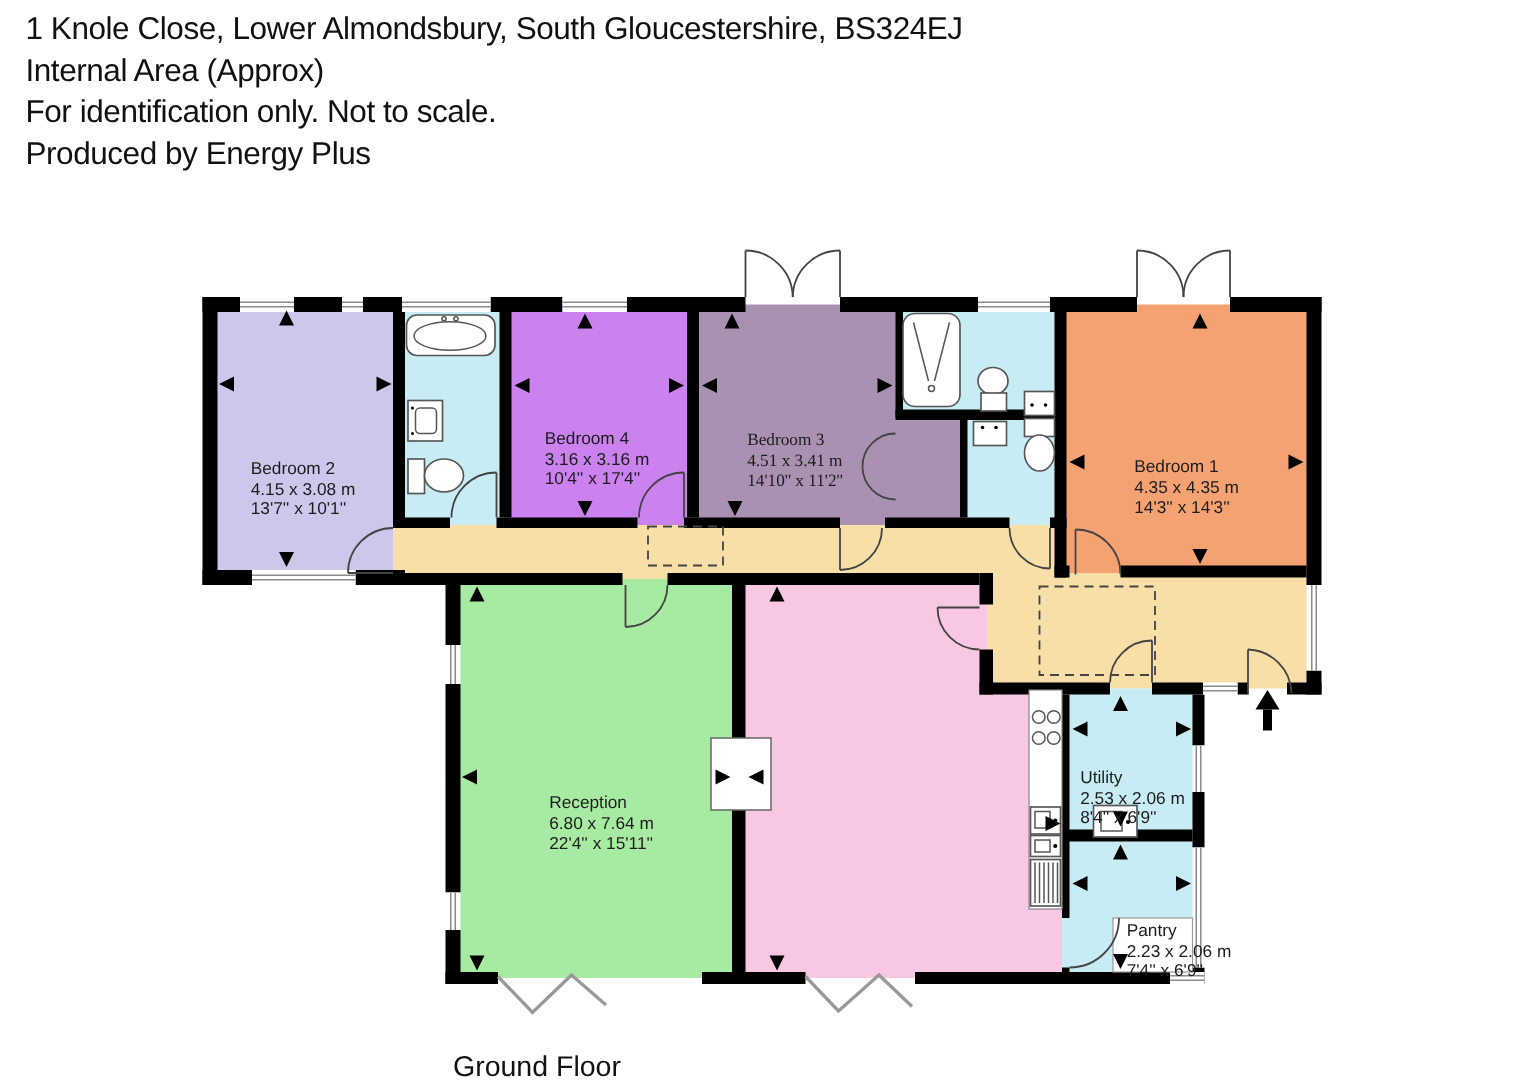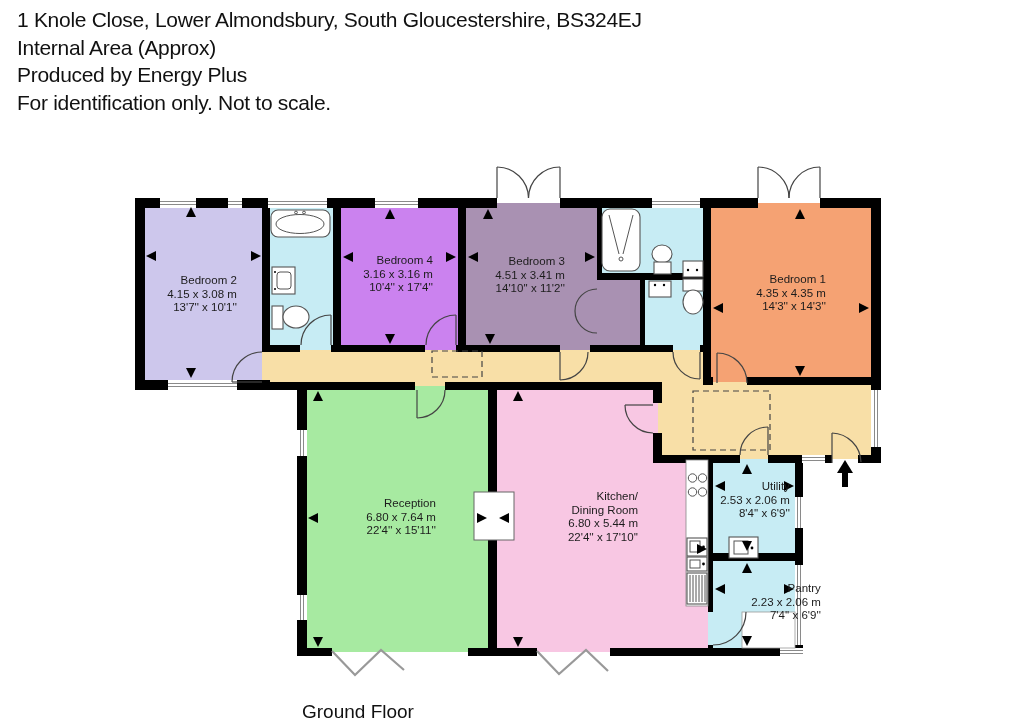--- a/index.html
+++ b/index.html
@@ -2,43 +2,43 @@
 <html><head>
 <meta charset="utf-8">
 <style>
   html,body{margin:0;padding:0;background:#fff;}
   .canvas{position:relative;width:1020px;height:721px;background:#ffffff;overflow:hidden;
           font-family:"Liberation Sans", sans-serif;}
   .header{position:absolute;left:17px;top:6px;color:#111;font-size:21px;line-height:27.5px;
           letter-spacing:-0.3px;white-space:nowrap;}
   .floor-label{position:absolute;left:302px;top:701px;color:#111;font-size:19px;}
   .plan-svg{position:absolute;left:0;top:0;}
-  .room-label{position:absolute;transform:translate(-50%,-50%);text-align:right;
-              font-size:11.5px;line-height:13.5px;color:#1c1c1c;white-space:nowrap;}
+  .room-label{position:absolute;transform:translate(-50%,-50%);text-align:left;
+              font-size:11.5px;line-height:13.5px;color:#1c1c1c;white-space:nowrap;margin-top:33px;}
   .wall{fill:#000;}
   .win{fill:#fff;}
   .winline{stroke:#8a8a8a;stroke-width:1;}
   .door{fill:none;stroke:#444;stroke-width:1.2;}
   .leaf{stroke:#444;stroke-width:1.2;}
   .fix{fill:#fff;stroke:#555;stroke-width:1.1;}
   .fixthin{fill:none;stroke:#555;stroke-width:1;}
   .dash{fill:none;stroke:#444;stroke-width:1.2;stroke-dasharray:6 4;}
   .arrow{fill:#000;}
   .zig{fill:none;stroke:#999;stroke-width:2.2;}
 </style>
 </head>
 <body>
 
 <div class="canvas">
 
   <div class="header">
     <div>1 Knole Close, Lower Almondsbury, South Gloucestershire, BS324EJ</div>
     <div>Internal Area (Approx)</div>
+    <div>For identification only. Not to scale.</div>
     <div>Produced by Energy Plus</div>
-    <div>For identification only. Not to scale.</div>
   </div>
 
   <svg class="plan-svg" width="1020" height="721" viewBox="0 0 1020 721">
 
     <g>
       <rect x="262" y="348" width="444" height="38" fill="#f8dfa7"></rect>
       <rect x="656" y="348" width="220" height="111" fill="#f8dfa7"></rect>
       <rect x="140" y="203" width="122" height="182" fill="#cdc7ec"></rect>
       <rect x="266" y="203" width="75" height="147" fill="#c7ecf4"></rect>
       <rect x="336" y="203" width="127" height="147" fill="#cb82ef"></rect>
@@ -394,41 +394,35 @@
   <div class="room-label" style="left:202px;top:294px;">
     <div>Bedroom 2</div>
     <div>4.15 x 3.08 m</div>
     <div>13'7'' x 10'1''</div>
   </div>
   <div class="room-label" style="left:398px;top:274px;">
     <div>Bedroom 4</div>
     <div>3.16 x 3.16 m</div>
     <div>10'4'' x 17'4''</div>
   </div>
-  <div class="room-label" style="left:530px;top:275px;">
+  <div class="room-label" style="left:530px;top:275px;font-family:Liberation Serif, serif;">
     <div>Bedroom 3</div>
     <div>4.51 x 3.41 m</div>
     <div>14'10'' x 11'2''</div>
   </div>
   <div class="room-label" style="left:791px;top:293px;">
     <div>Bedroom 1</div>
     <div>4.35 x 4.35 m</div>
     <div>14'3'' x 14'3''</div>
   </div>
   <div class="room-label" style="left:401px;top:517px;">
     <div>Reception</div>
     <div>6.80 x 7.64 m</div>
     <div>22'4'' x 15'11''</div>
   </div>
-  <div class="room-label" style="left:603px;top:517px;">
-    <div>Kitchen/</div>
-    <div>Dining Room</div>
-    <div>6.80 x 5.44 m</div>
-    <div>22'4'' x 17'10''</div>
-  </div>
   <div class="room-label" style="left:755px;top:500px;">
     <div>Utility</div>
     <div>2.53 x 2.06 m</div>
     <div>8'4'' x 6'9''</div>
   </div>
   <div class="room-label" style="left:786px;top:602px;">
     <div>Pantry</div>
     <div>2.23 x 2.06 m</div>
     <div>7'4'' x 6'9''</div>
   </div>

